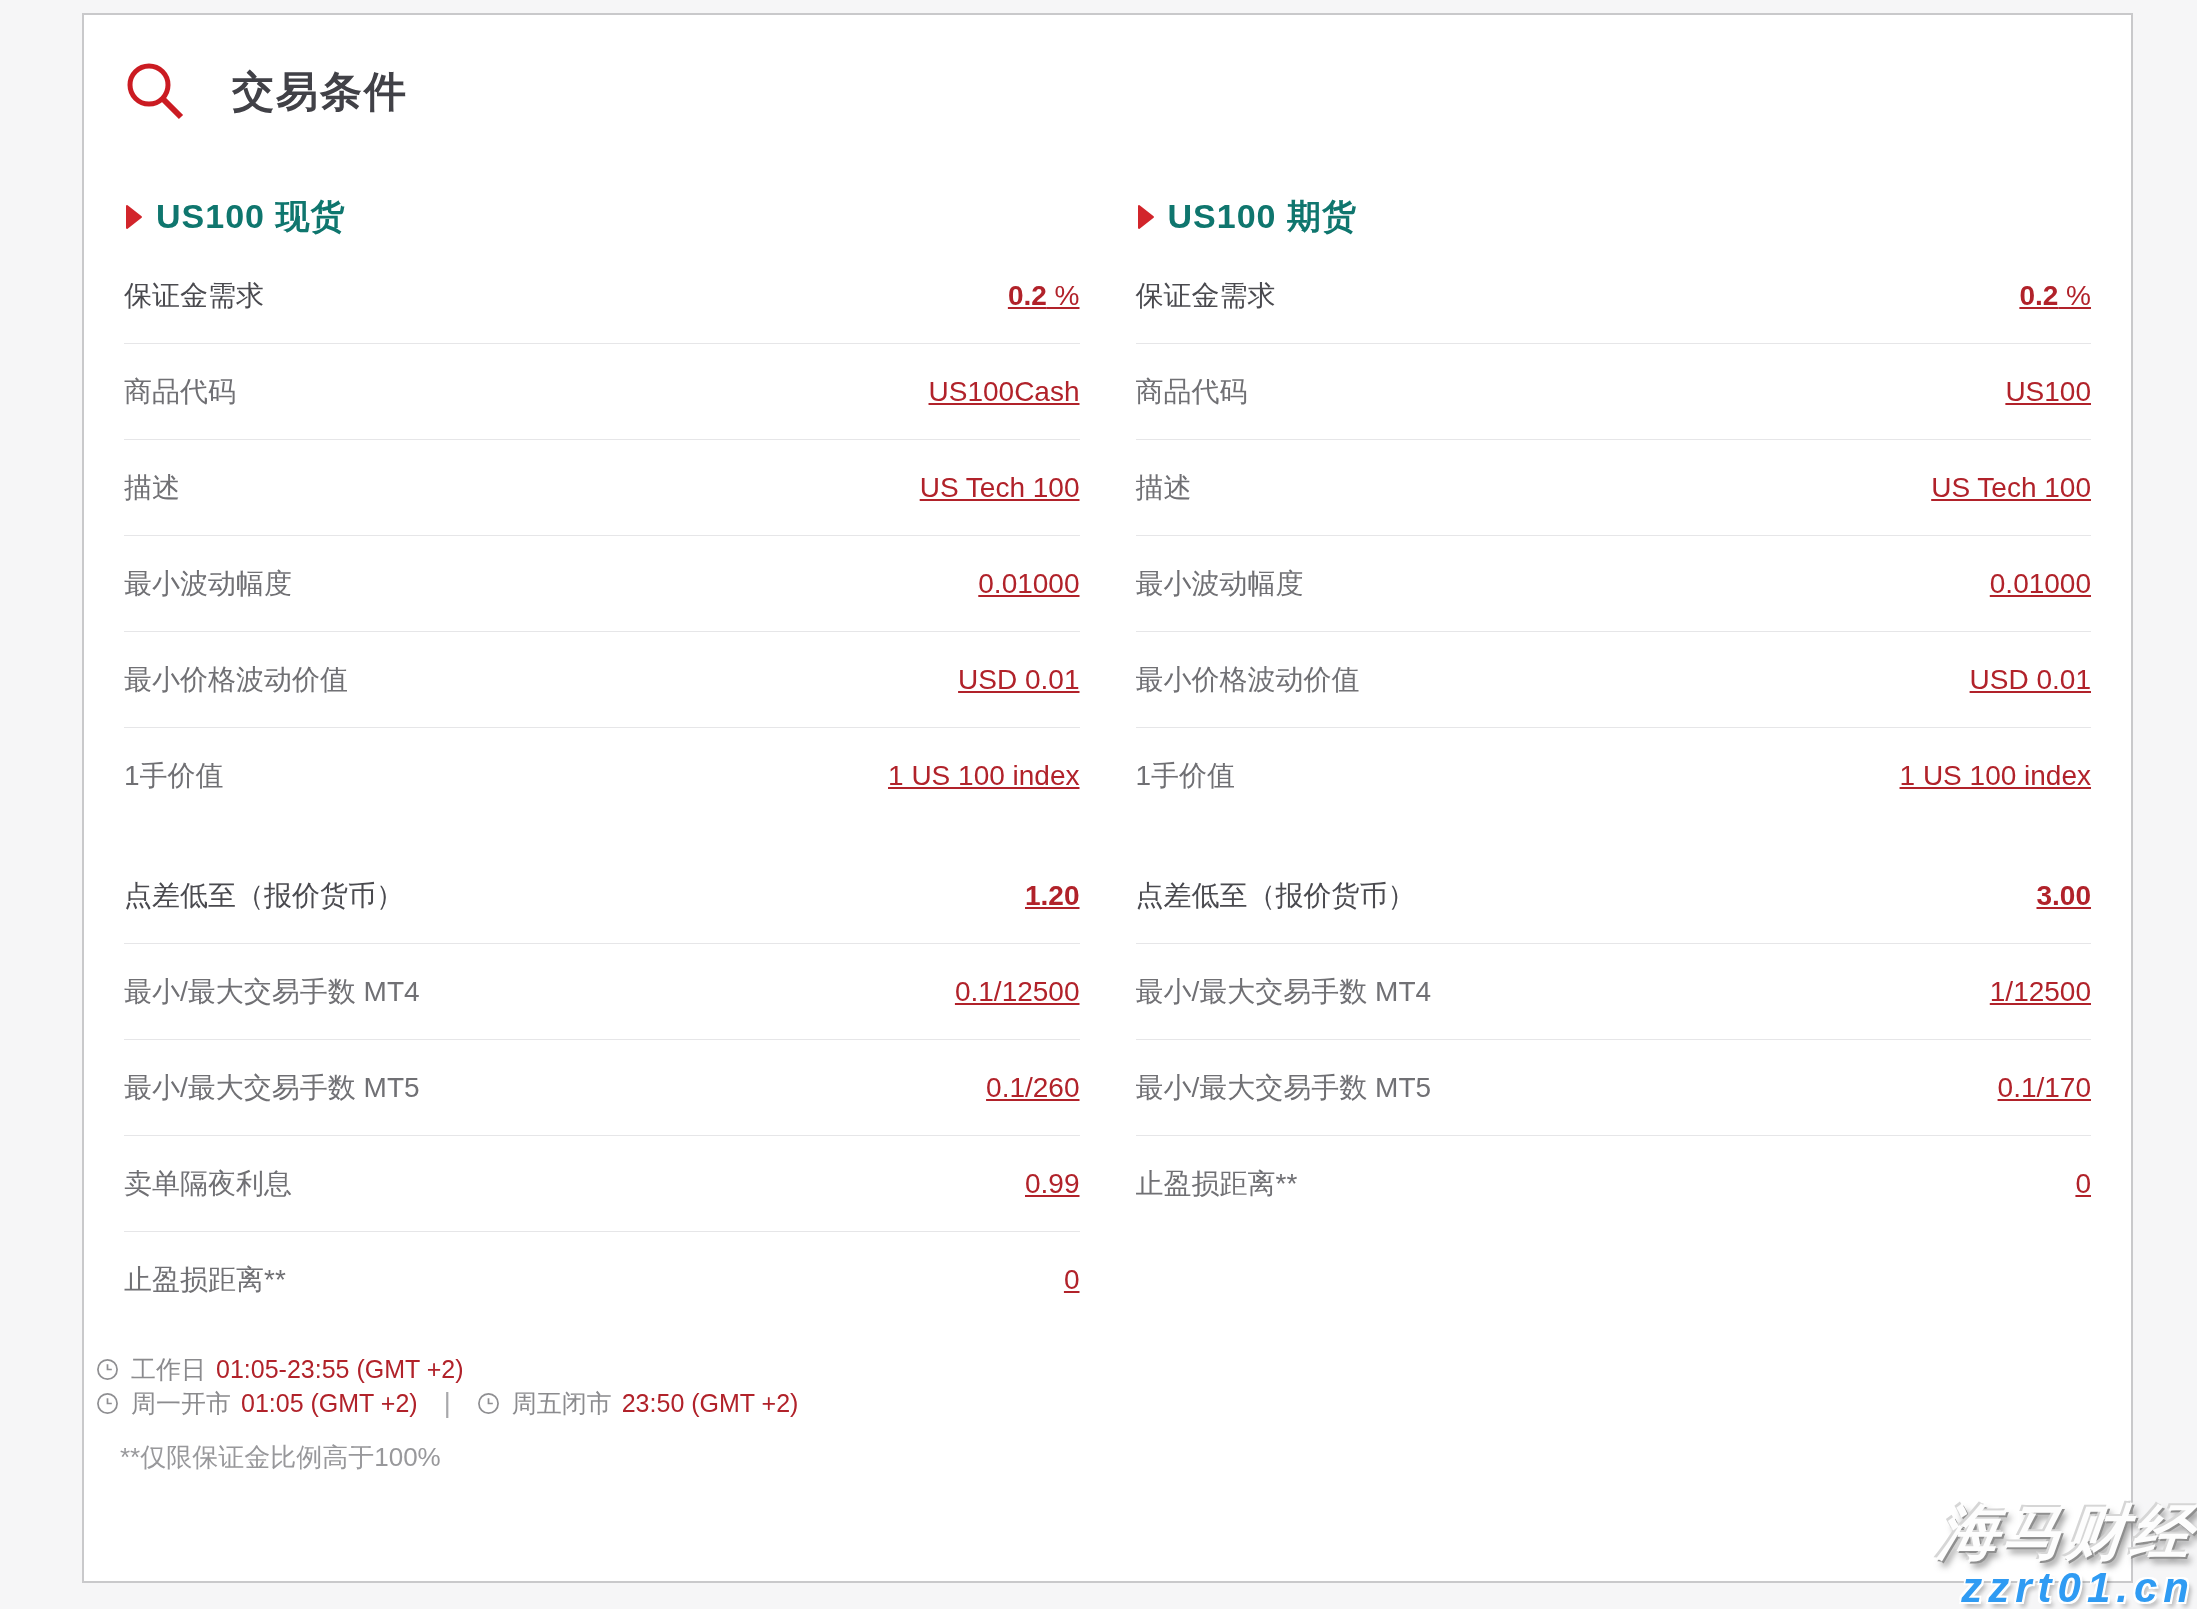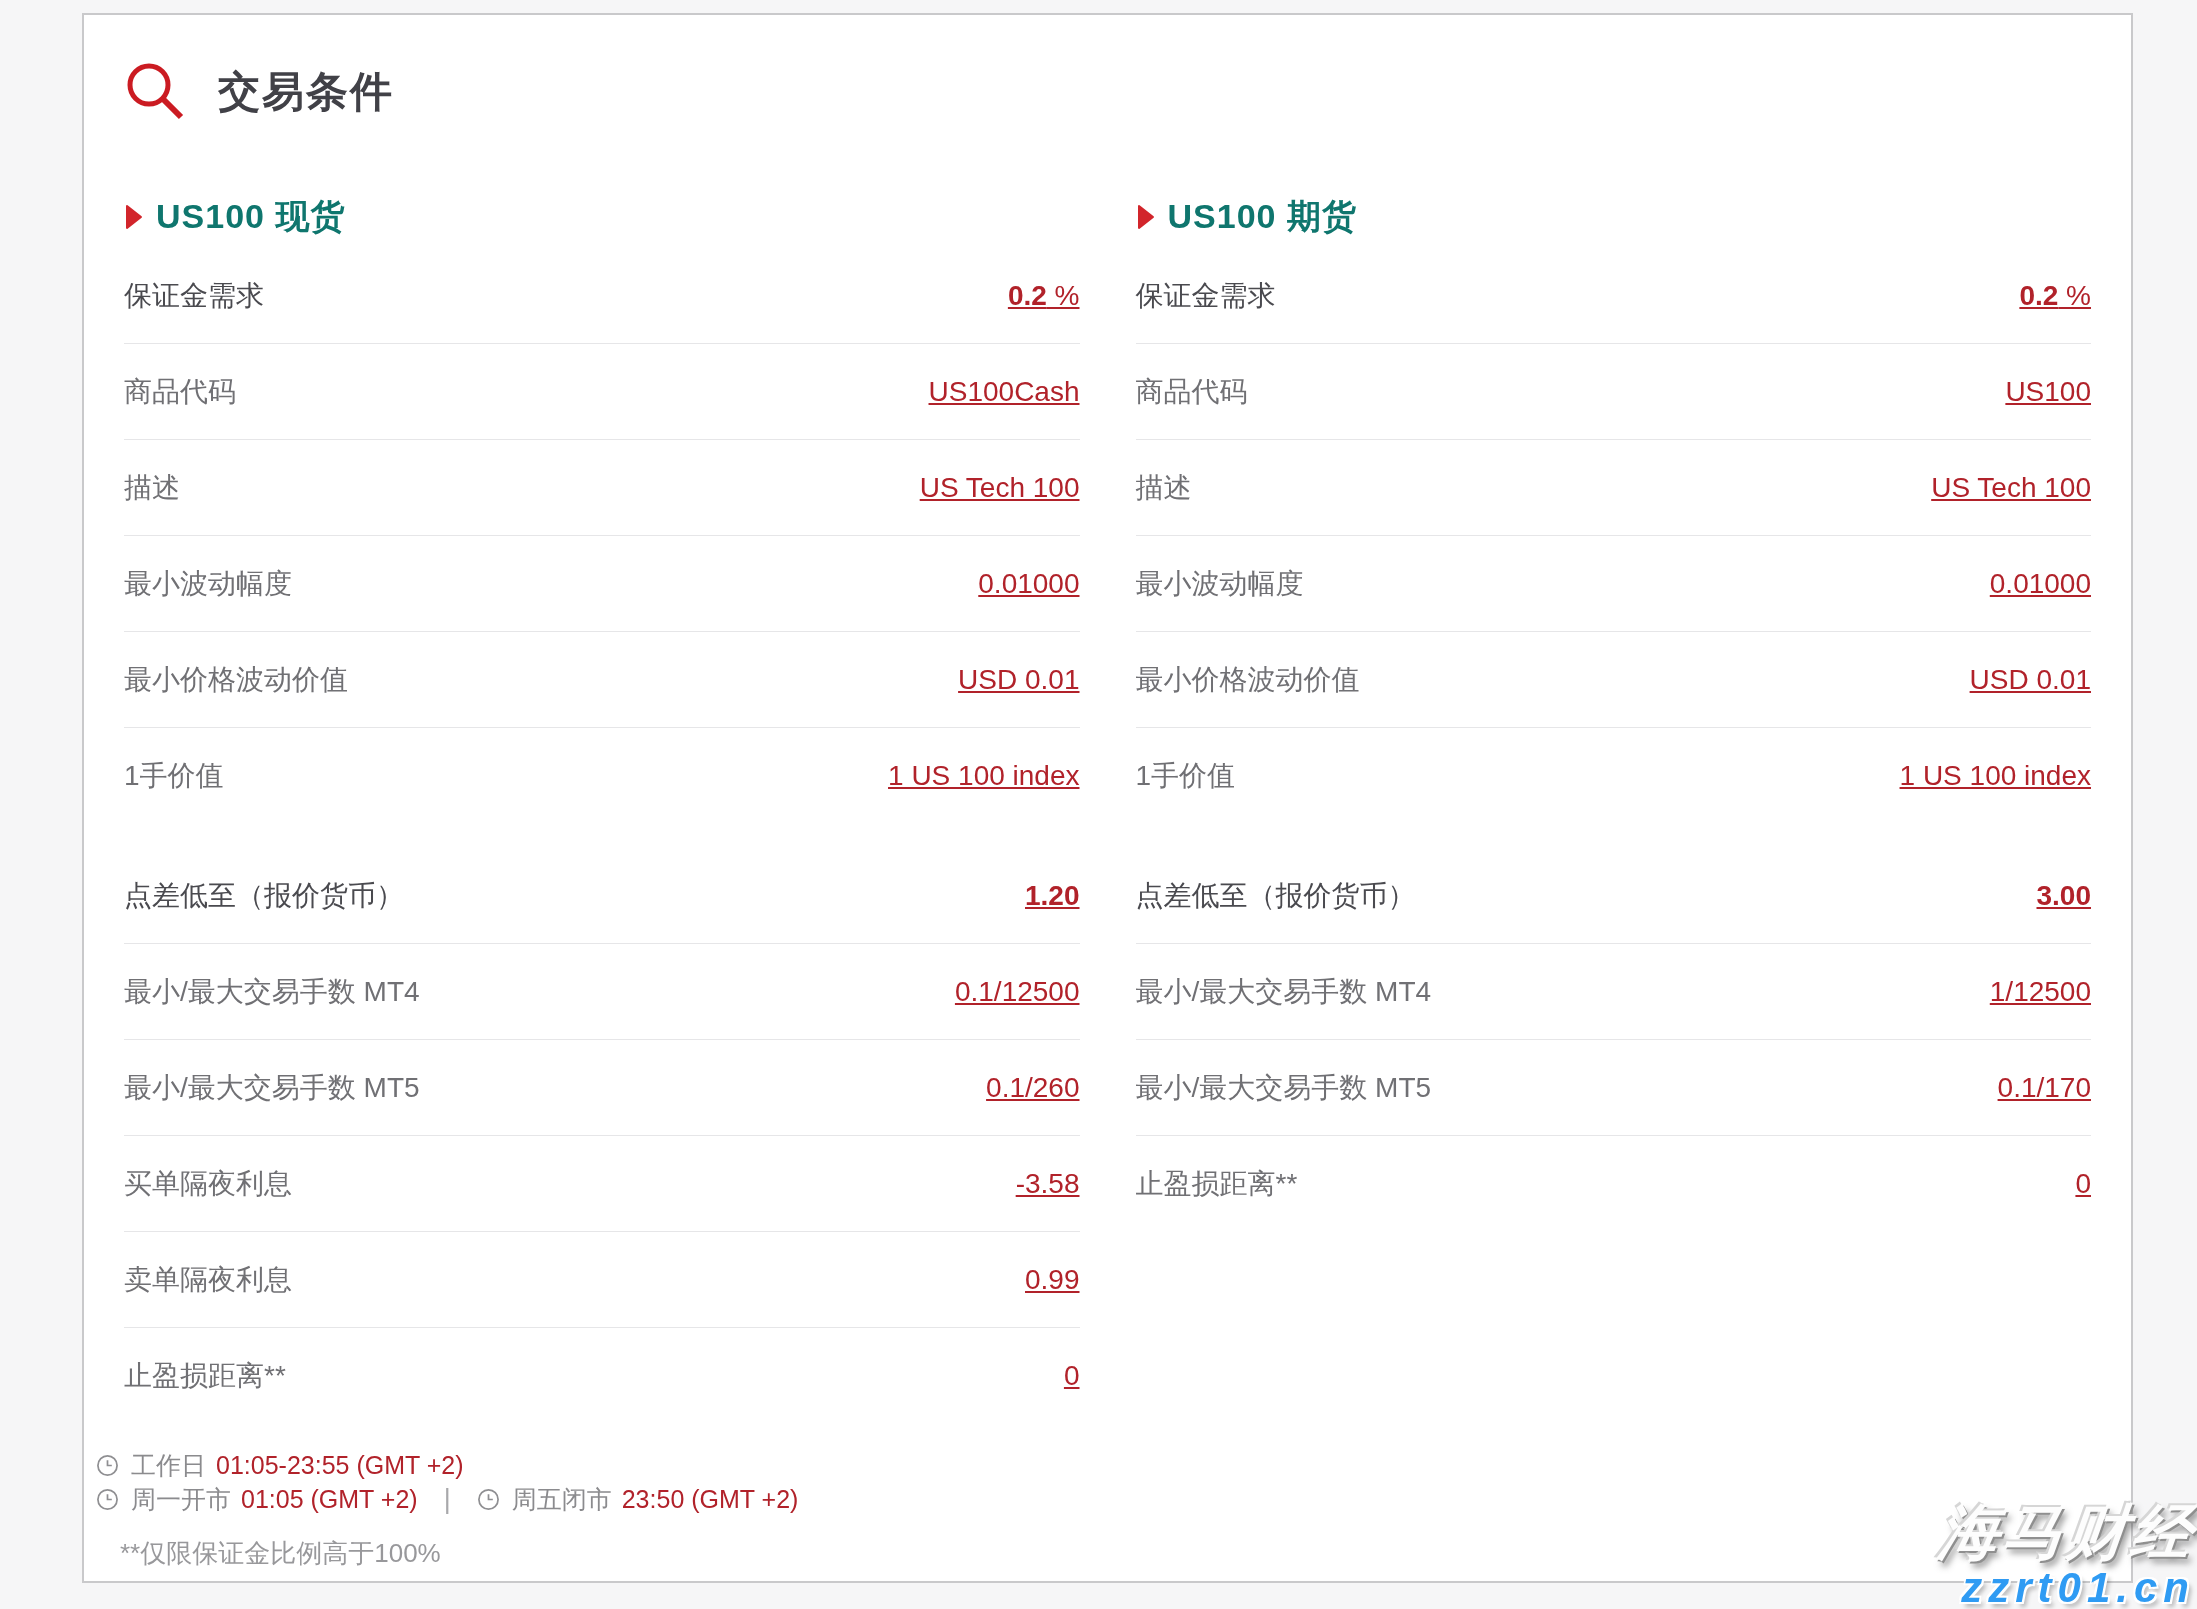--- a/index.html
+++ b/index.html
@@ -11,21 +11,21 @@
   }
   body{position:relative;}
   .card{
     position:absolute;left:82px;top:13px;
     width:2051px;height:1570px;
     background:#ffffff;
     border:2px solid #c9c9cb;
     box-sizing:border-box;
   }
   .card-inner{padding:45px 40px 0 40px;}
-  .header{display:flex;align-items:center;gap:30px;}
+  .header{display:flex;align-items:center;gap:44px;}
   .magnifier{width:64px;height:64px;flex:none;}
   .page-title{font-size:42px;font-weight:700;color:#414147;letter-spacing:2px;}
   .columns{display:flex;gap:56px;margin-top:6px;}
   .col{flex:1;min-width:0;}
   .section-title{
     display:flex;align-items:center;gap:12px;
     margin:64px 0 8px 0;
     font-size:34px;font-weight:700;color:#0f766e;letter-spacing:1px;
   }
   .tri{width:20px;height:26px;flex:none;}
@@ -129,24 +129,20 @@
   <div class="row">
     <span class="row-label">最小/最大交易手数 MT4</span>
     <span class="row-value"><span class="val-main">0.1/12500</span><span class="val-suffix"></span></span>
   </div>
 
   <div class="row">
     <span class="row-label">最小/最大交易手数 MT5</span>
     <span class="row-value"><span class="val-main">0.1/260</span><span class="val-suffix"></span></span>
   </div>
 
-  <div class="row">
-    <span class="row-label">买单隔夜利息</span>
-    <span class="row-value"><span class="val-main">-3.58</span><span class="val-suffix"></span></span>
-  </div>
 
   <div class="row">
     <span class="row-label">卖单隔夜利息</span>
     <span class="row-value"><span class="val-main">0.99</span><span class="val-suffix"></span></span>
   </div>
 
   <div class="row">
     <span class="row-label">止盈损距离**</span>
     <span class="row-value"><span class="val-main">0</span><span class="val-suffix"></span></span>
   </div>

